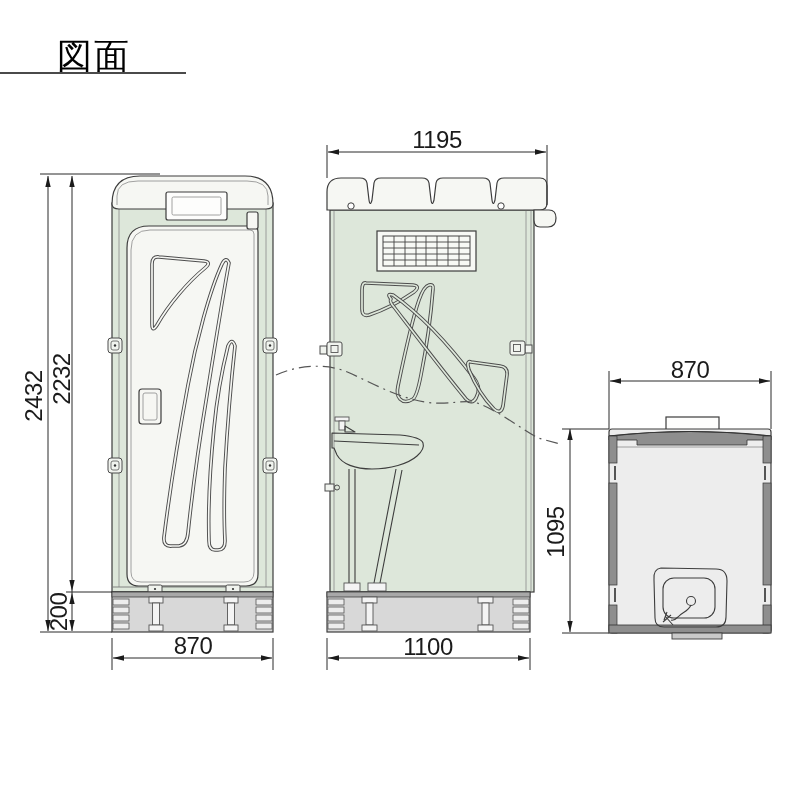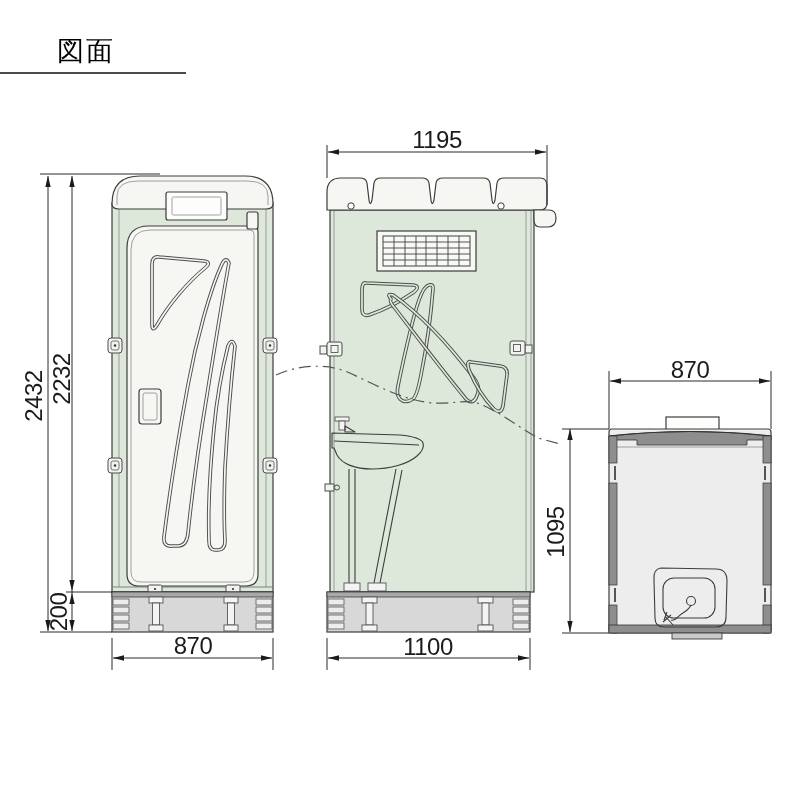--- a/index.html
+++ b/index.html
@@ -1,18 +1,18 @@
 <!DOCTYPE html>
 <html style="--body-green: #dde7da; --panel-white: #f6f7f3; --base-gray: #d8d8d8; --base-top-gray: #a8a8a8; --band-dark-gray: #8e8e8e; --interior-gray: #ededed; --line: #3d3d3d;"><head>
 <meta charset="utf-8">
 <style>
   html,body{margin:0;padding:0;background:#ffffff;}
   .canvas{position:relative;width:800px;height:800px;background:#fff;overflow:hidden;
           font-family:"Liberation Sans",sans-serif;}
-  .page-title{position:absolute;left:57px;top:33px;font-size:27px;font-weight:500;color:#000;
+  .page-title{position:absolute;left:57px;top:33px;font-size:35px;font-weight:500;color:#000;
               letter-spacing:2px;}
   .title-underline{position:absolute;left:0;top:72px;width:186px;height:2px;background:#4a4a4a;}
   svg text.dim{font-family:"Liberation Sans",sans-serif;font-size:24px;fill:#1b1b1b;letter-spacing:-0.5px;}
   .outline{stroke:var(--line);stroke-width:1.2;}
   .thin{stroke:#8a8a8a;stroke-width:0.8;fill:none;}
   .dimline{stroke:#2b2b2b;stroke-width:1;fill:none;}
   .arrow{fill:#1b1b1b;stroke:none;}
   .f-green{fill:var(--body-green);}
   .f-white{fill:var(--panel-white);}
   .f-base{fill:var(--base-gray);}

